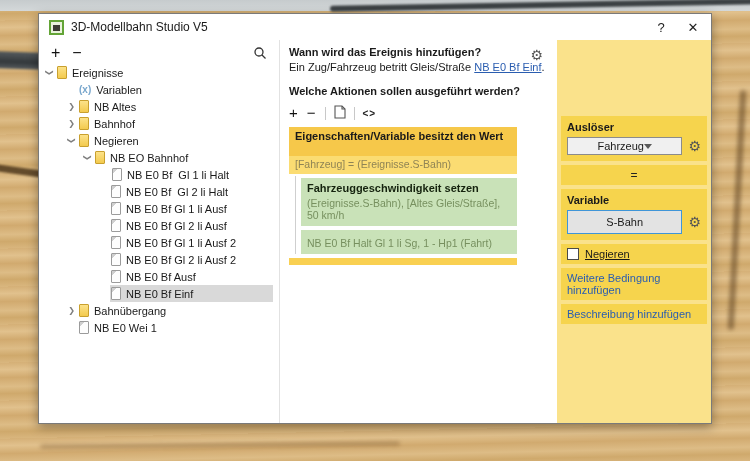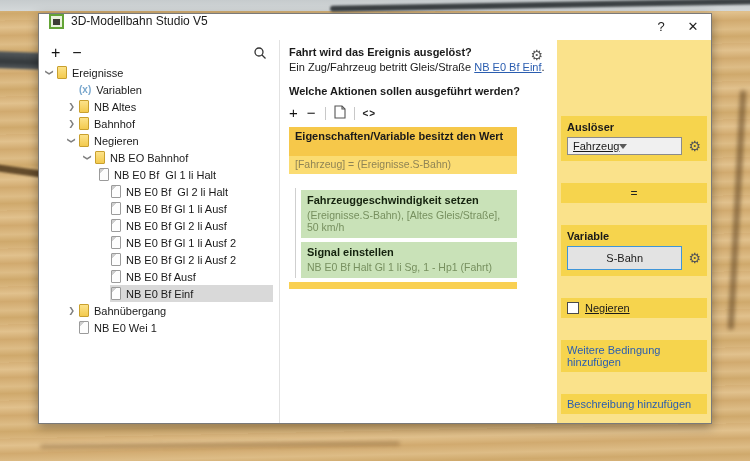--- a/index.html
+++ b/index.html
@@ -19,21 +19,21 @@
   .track-top{top:2px;left:330px;width:430px;height:6px;background:#3c4144;transform:rotate(-1deg);}
   .track-left{top:52px;left:-6px;width:50px;height:17px;background:linear-gradient(#565b5e,#33383b 60%,#565b5e);transform:rotate(2deg);}
   .grain-left{top:168px;left:-8px;width:62px;height:7px;background:rgba(62,41,18,.75);transform:rotate(8deg);}
   .grain-right{top:90px;right:10px;width:6px;height:240px;background:rgba(84,56,25,.55);filter:blur(2px);transform:rotate(3deg);}
   .grain-bottom{bottom:14px;left:40px;width:360px;height:4px;background:rgba(110,75,35,.4);filter:blur(2px);transform:rotate(-.5deg);}
 
   
   .window{position:absolute;left:38px;top:13px;width:674px;height:411px;background:#fff;
     border:1px solid #7a7a7a;box-shadow:0 3px 10px rgba(0,0,0,.35);
     display:flex;flex-direction:column;box-sizing:border-box;font-size:11px;color:#1a1a1a;}
-  .titlebar{height:26px;flex:0 0 26px;display:flex;padding:0 2px 0 10px;background:#fff;}
+  .titlebar{height:26px;flex:0 0 26px;display:flex;align-items:center;padding:0 2px 0 10px;background:#fff;}
   .app-icon{width:15px;height:15px;border:2px solid #63a436;background:#e9f2dc;box-sizing:border-box;
     margin-right:7px;position:relative;flex:0 0 auto;}
   .app-icon::after{content:"";position:absolute;left:2px;top:3px;right:2px;bottom:2px;background:#3c3c34;}
   .title-text{font-size:12px;}
   .tb-spacer{flex:1;}
   .tb-btn{width:32px;height:24px;display:flex;align-items:center;justify-content:center;font-size:13px;color:#222;}
 
   .content{flex:1;display:flex;min-height:0;}
 
   
@@ -63,34 +63,34 @@
   .gear{font-size:14px;color:#555;line-height:1;font-family:"DejaVu Sans",sans-serif;}
   .gear-top{position:absolute;right:14px;top:8px;}
   .mid-toolbar{display:flex;align-items:center;margin:8px 0 6px 0;height:16px;}
   .mt-txt{font-size:15px;line-height:14px;margin-right:9px;color:#111;}
   .mt-sep{width:1px;height:13px;background:#c8c8c8;margin:0 8px 0 0;}
   .mt-code{font-size:10px;font-weight:bold;letter-spacing:1px;color:#222;}
   .blocks{width:228px;}
   .block-yellow{background:#fbdc72;}
   .by-title{background:#f6c84a;font-weight:bold;padding:3px 6px 14px 6px;font-size:11px;}
   .by-sub{padding:2px 6px 4px 6px;color:#8f8455;font-size:10.5px;}
-  .action-group{position:relative;padding-left:12px;margin-top:16px;}
+  .action-group{position:relative;padding-left:12px;margin-top:4px;}
   .action-group::before{content:"";position:absolute;left:6px;top:-2px;bottom:0;width:1px;background:#cfcfcf;}
   .block-green{background:#c9e2b8;margin-bottom:4px;padding:4px 6px 5px 6px;}
   .bg-title{font-weight:bold;font-size:11px;color:#15230e;}
   .bg-sub{font-size:10.5px;color:#77905f;margin-top:3px;}
   .block-endbar{height:7px;background:#f9d052;margin-top:2px;}
 
   
   .right-panel{flex:1;background:#fae28b;padding-top:76px;box-sizing:border-box;}
-  .strip{background:#f6d44d;margin:0 4px 22px 4px;padding:5px 6px 6px 6px;}
+  .strip{background:#f6d44d;margin:0 4px 4px 4px;padding:5px 6px 6px 6px;}
   .strip-label{font-weight:bold;font-size:11px;display:block;}
   .strip-row{display:flex;align-items:center;gap:6px;margin-top:4px;}
   .select-box{flex:1;height:18px;background:#f0f0f0;border:1px solid #8b8b8b;box-sizing:border-box;
-    display:flex;align-items:center;justify-content:flex-start;padding:0 5px;font-size:11px;text-decoration:underline;}
+    display:flex;align-items:center;justify-content:center;padding:0 15px;font-size:11px;}
   .select-arrow{width:0;height:0;border-left:4px solid transparent;border-right:4px solid transparent;border-top:5px solid #5a5a5a;}
   .eq-strip{text-align:center;padding:3px 0;font-size:12px;color:#222;}
   .btn-sbahn{flex:1;height:24px;background:#e3e3e3;border:1px solid #3f95d8;box-sizing:border-box;
     display:flex;align-items:center;justify-content:center;font-size:11px;}
   .chk-strip{display:flex;align-items:flex-start;gap:6px;padding:4px 6px;text-decoration:underline;}
   .checkbox{width:12px;height:12px;background:#fff;border:1px solid #4a4a4a;box-sizing:border-box;flex:0 0 auto;}
   .link-strip{padding:4px 6px;color:#2a5db0;font-size:11px;cursor:pointer;}
 
   
   .bottom-bar{height:33px;flex:0 0 33px;background:#f0f0f0;border-top:1px solid #dcdcdc;
@@ -168,21 +168,21 @@
               <span class="tree-label">Negieren</span>
             </span>
           </div>
           <div class="tree-row" style="padding-left: 42px;">
             <span class="expander open">❯</span>
             <span class="row-body">
               <span class="ticon folder"></span>
               <span class="tree-label">NB EO Bahnhof</span>
             </span>
           </div>
-          <div class="tree-row" style="padding-left: 46px;">
+          <div class="tree-row" style="padding-left: 59px;">
             <span class="expander"></span>
             <span class="row-body">
               <span class="ticon doc"></span>
               <span class="tree-label">NB E0 Bf  Gl 1 li Halt</span>
             </span>
           </div>
           <div class="tree-row" style="padding-left: 58px;">
             <span class="expander"></span>
             <span class="row-body">
               <span class="ticon doc"></span>
@@ -245,21 +245,21 @@
               <span class="tree-label">NB E0 Wei 1</span>
             </span>
           </div>
         </div>
     </div>
 
     <div class="divider"></div>
 
     <div class="middle-panel">
       <span class="gear gear-top">⚙</span>
-      <div class="q-head">Fahrt wird das Ereignis ausgelöst?</div>
+      <div class="q-head">Wann wird das Ereignis hinzufügen?</div>
       <div class="trigger-line"><span>Ein Zug/Fahrzeug betritt Gleis/Straße </span><span class="link">NB E0 Bf Einf</span><span>.</span></div>
       <div class="q-head">Welche Aktionen sollen ausgeführt werden?</div>
       <div class="mid-toolbar">
         <span class="mt-txt">+</span>
         <span class="mt-txt">−</span>
         <span class="mt-sep"></span>
         <span style="margin-right:8px;">
           <svg width="12" height="14" viewBox="0 0 12 14">
               <path d="M1 1 h7 l3 3 v9 h-10 z" fill="#fff" stroke="#555" stroke-width="1.1"></path>
               <path d="M8 1 v3 h3" fill="none" stroke="#555" stroke-width="1.1"></path>
@@ -272,21 +272,20 @@
         <div class="block-yellow">
           <div class="by-title">Eigenschaften/Variable besitzt den Wert</div>
           <div class="by-sub">[Fahrzeug] = (Ereignisse.S-Bahn)</div>
         </div>
         <div class="action-group">
             <div class="block-green">
               <div class="bg-title">Fahrzeuggeschwindigkeit setzen</div>
               <div class="bg-sub">(Ereignisse.S-Bahn), [Altes Gleis/Straße], 50 km/h</div>
             </div>
             <div class="block-green">
-              <div class="bg-title">Signal einstellen</div>
               <div class="bg-sub">NB E0 Bf Halt Gl 1 li Sg, 1 - Hp1 (Fahrt)</div>
             </div>
           </div>
         <div class="block-endbar"></div>
       </div>
     </div>
 
     <div class="right-panel">
       <div class="strip">
         <span class="strip-label">Auslöser</span>

